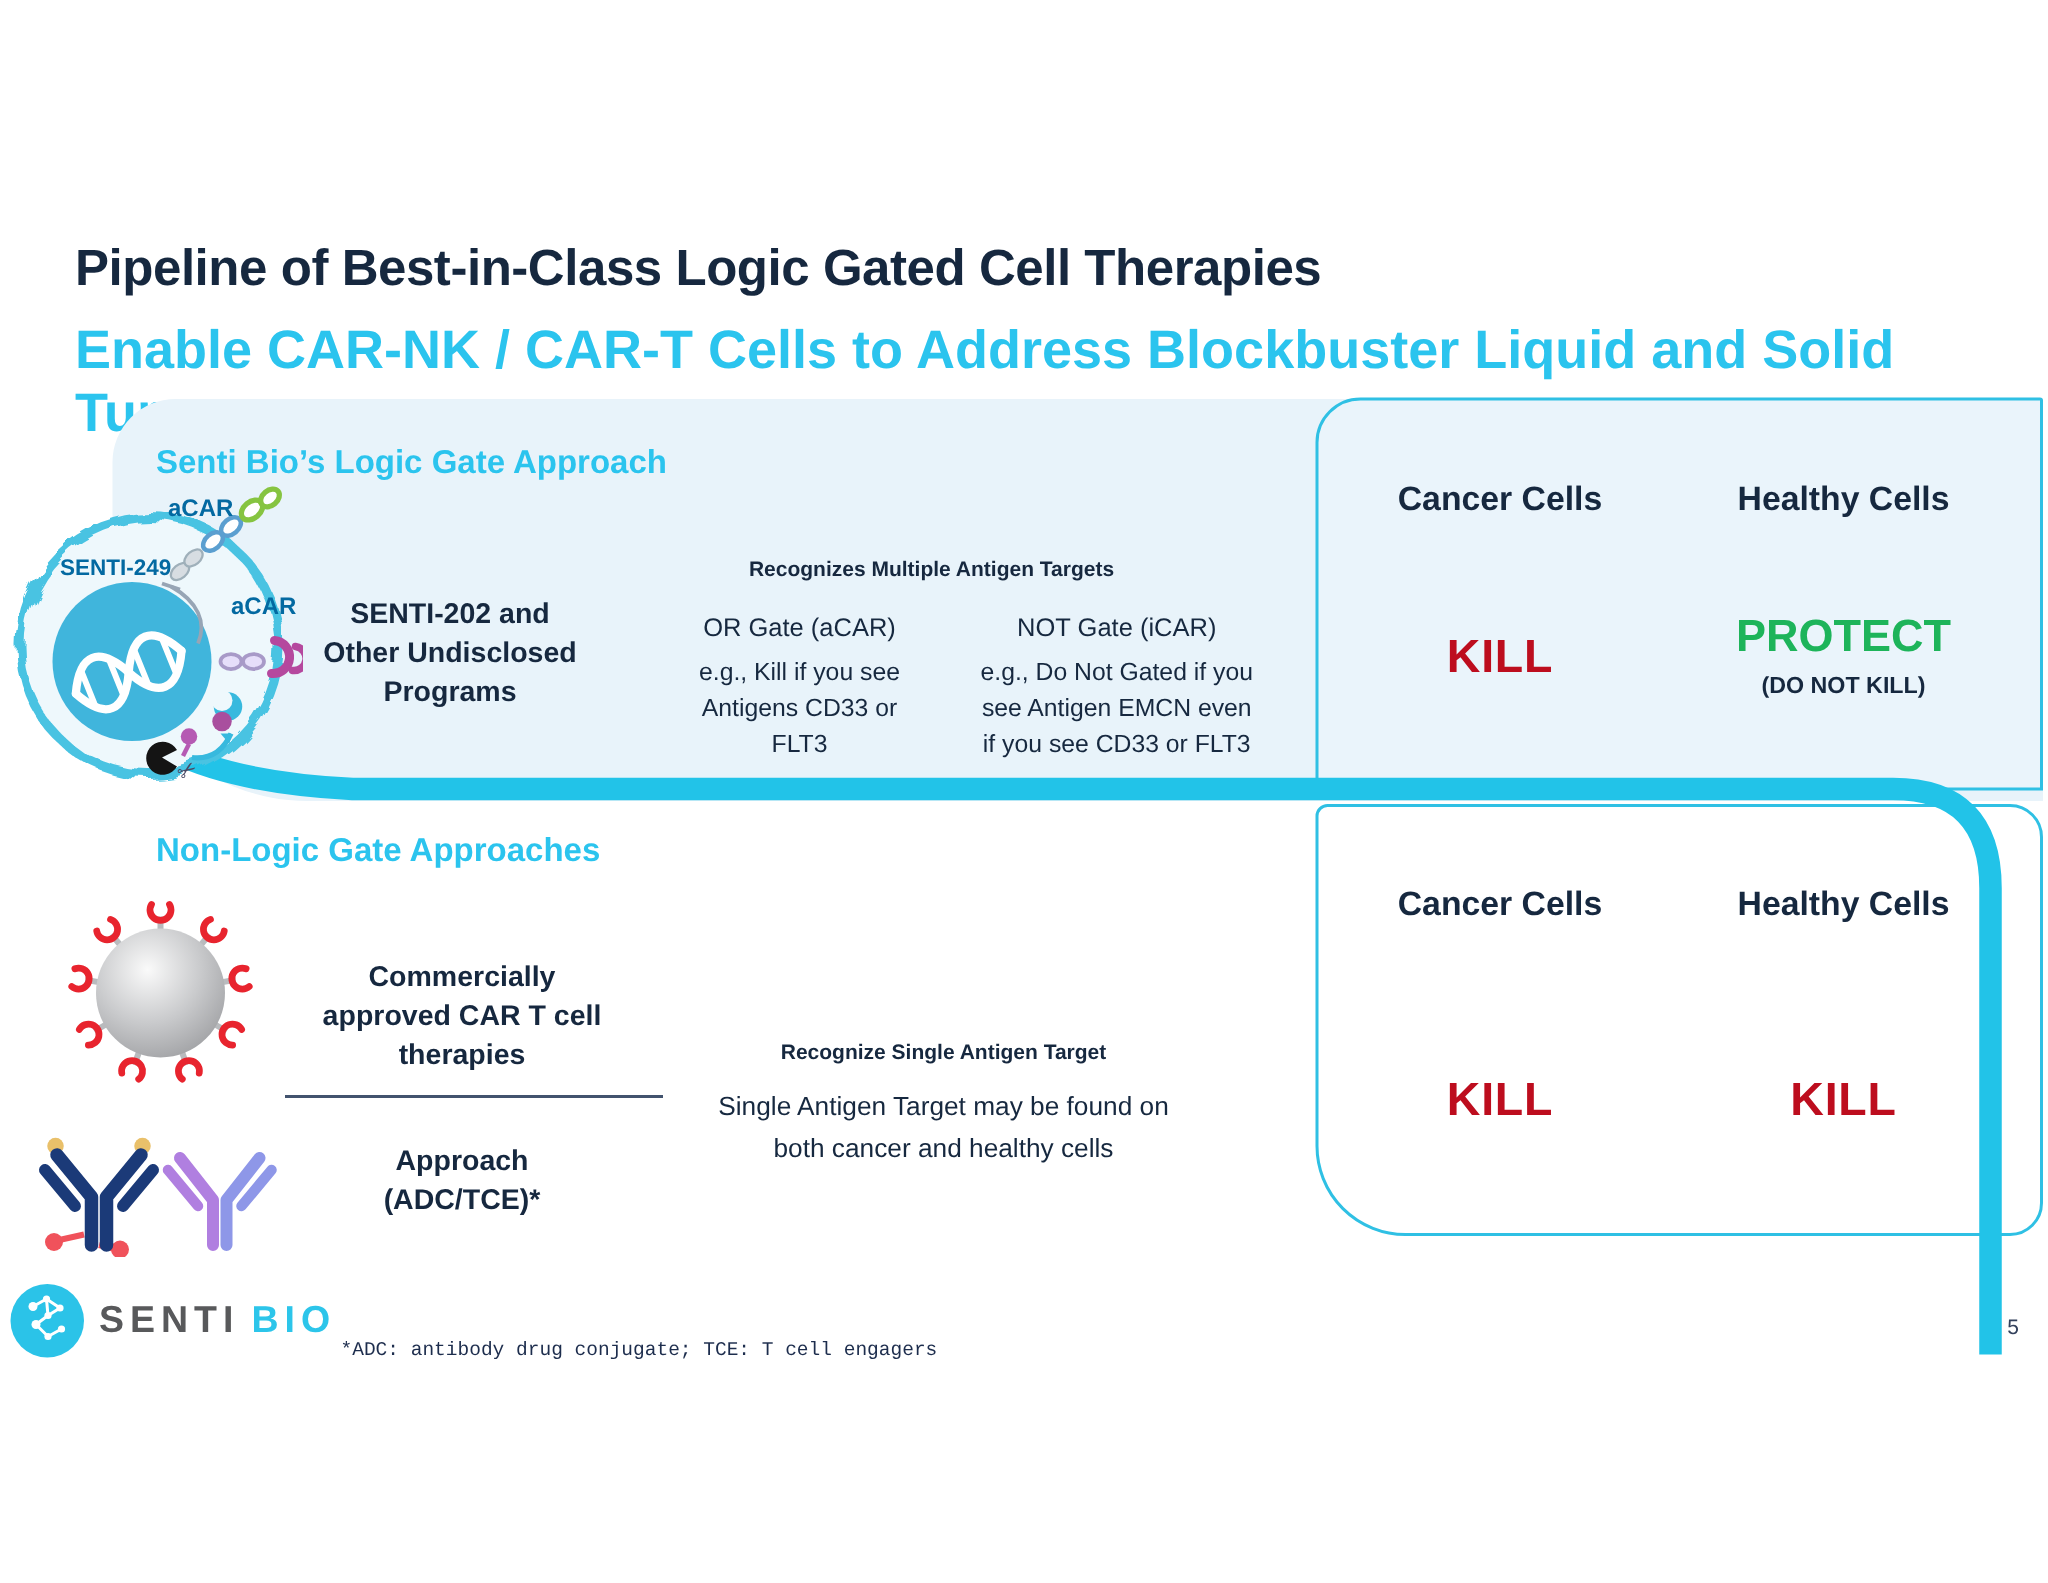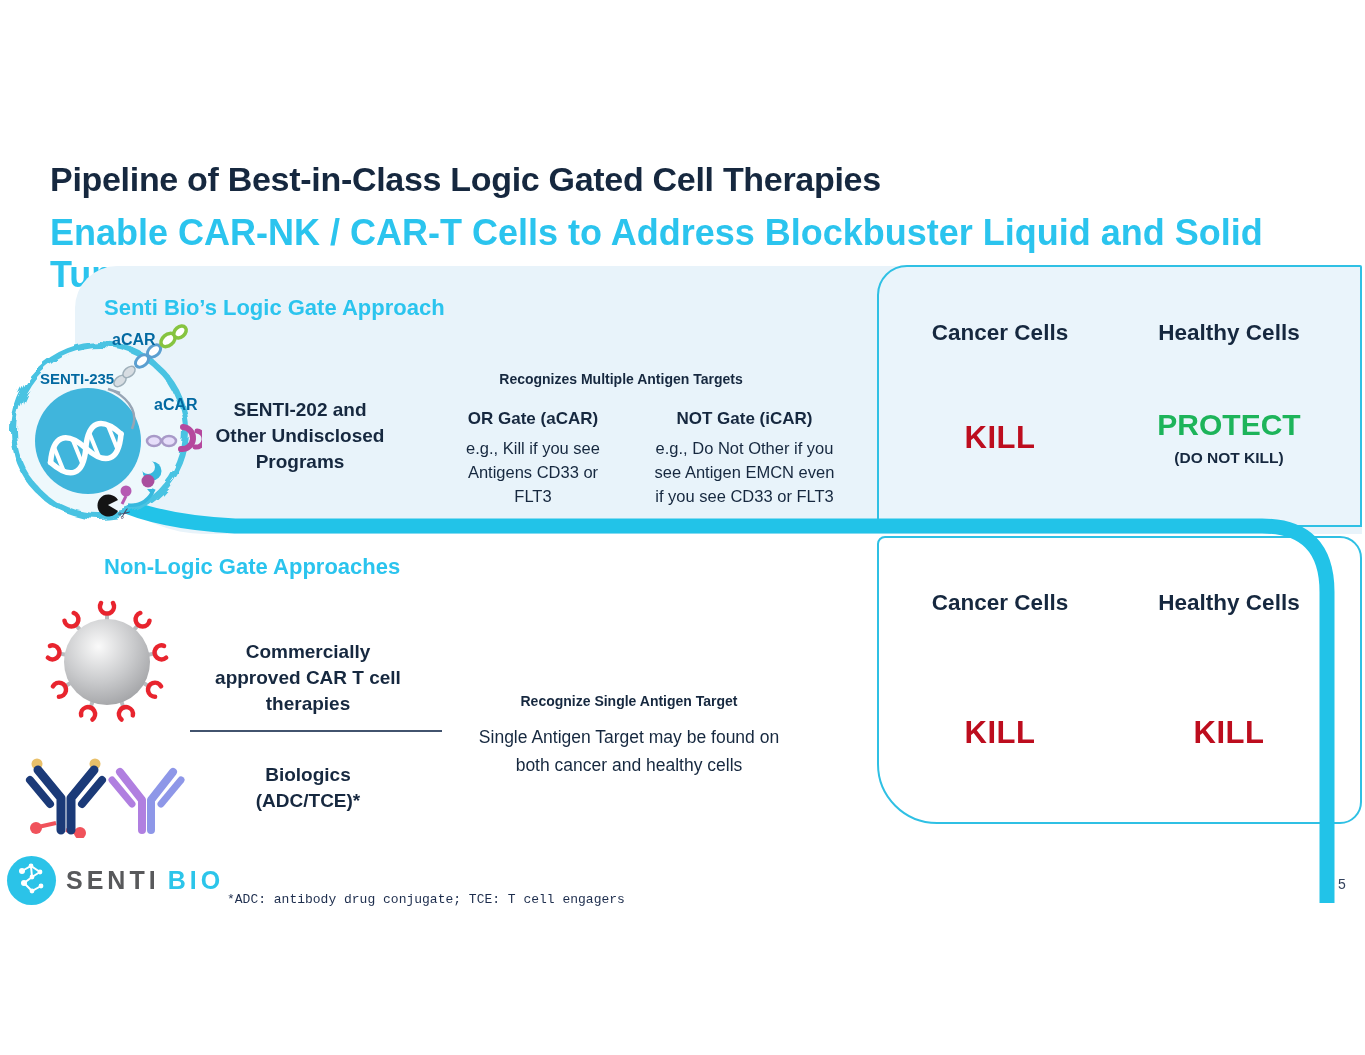--- a/index.html
+++ b/index.html
@@ -15,21 +15,21 @@
           border:2px solid var(--box-border,#2fc0e4);border-radius:30px 2px 0 0;box-sizing:border-box;}
   .bottombox{left:877px;top:536px;width:485px;height:288px;background:#fff;
           border:2px solid var(--box-border,#2fc0e4);border-radius:8px 22px 22px 60px;box-sizing:border-box;}
   .secthead{font-size:22px;font-weight:700;color:var(--cyan,#2bc4ee);}
   .colhead{font-size:22.5px;font-weight:700;color:var(--navy,#16283f);}
   .kill{font-size:31px;font-weight:700;color:var(--kill-red,#bd0d1e);letter-spacing:0.5px;}
   .protect{font-size:30px;font-weight:800;color:var(--protect-green,#1db45a);}
   .protnote{font-size:15.5px;font-weight:700;color:var(--navy,#16283f);}
   .blockhead{font-size:19px;font-weight:700;line-height:26px;}
   .midhead{font-size:14px;font-weight:700;}
-  .gatehead{font-size:17px;font-weight:700;}
+  .gatehead{font-size:17px;font-weight:400;}
   .gatedesc{font-size:16.5px;font-weight:400;line-height:24px;}
   .desc{font-size:17.5px;font-weight:400;line-height:28px;}
   .celllabel{font-size:16px;font-weight:700;color:#0369a1;}
   .footnote{font-size:13px;color:#1d2d4d;font-family:Liberation Mono, monospace;}
   .pagenum{font-size:14px;color:#33415c;}
   .logotext{font-size:25px;font-weight:600;letter-spacing:4px;color:#58595b;}
   .logotext .bio{color:#2cc5ea;margin-left:8px;}
   .hrline{border-top:2px solid #42536e;height:0;}
   svg{display:block;}
 </style>
@@ -110,21 +110,21 @@
       <circle cx="146" cy="158" r="6.5" fill="#a94f9e"></circle>
       <path d="M 126 182 Q 144 184 152 166" fill="none" stroke="#37b9de" stroke-width="3.5"></path>
       <polygon points="152,166 145,166 151,173" fill="#37b9de"></polygon>
       <circle cx="124" cy="168" r="5.5" fill="#b55ab3"></circle>
       <path d="M 124 173 L 120 181" stroke="#b55ab3" stroke-width="3"></path>
       <path d="M 106 182 L 116 177 A 11 11 0 1 0 116 188 Z" fill="#141414"></path>
       <text x="116" y="196" font-size="15" fill="#4a4a66" transform="rotate(-35 122 190)">✂</text>
     </g>
   </svg>
   <div class="abs celllabel" style="left:112px;top:331px;">aCAR</div>
-  <div class="abs celllabel" style="left:40px;top:370px;font-size:15px;">SENTI-235</div>
+  <div class="abs celllabel" style="left:40px;top:370px;font-size:15px;">SENTI-249</div>
   <div class="abs celllabel" style="left:154px;top:396px;">aCAR</div>
 
   <div class="abs ctr blockhead" style="left:202px;top:397px;width:196px;">
     <div>SENTI-202 and</div>
     <div>Other Undisclosed</div>
     <div>Programs</div>
   </div>
 
   <div class="abs ctr midhead" style="left:411px;top:371px;width:420px;">Recognizes Multiple Antigen Targets</div>
 
@@ -133,21 +133,21 @@
     <div class="gatedesc" style="margin-top:7px;">
       <div>e.g., Kill if you see</div>
       <div>Antigens CD33 or</div>
       <div>FLT3</div>
     </div>
   </div>
 
   <div class="abs ctr" style="left:637px;top:409px;width:215px;">
     <div class="gatehead">NOT Gate (iCAR)</div>
     <div class="gatedesc" style="margin-top:7px;">
-      <div>e.g., Do Not Other if you</div>
+      <div>e.g., Do Not Gated if you</div>
       <div>see Antigen EMCN even</div>
       <div>if you see CD33 or FLT3</div>
     </div>
   </div>
 
   <div class="abs secthead" style="left:104px;top:554px;">Non-Logic Gate Approaches</div>
 
   <svg class="abs" style="left:42px;top:597px;" width="130" height="130" viewBox="0 0 130 130">
     <defs>
       <radialGradient id="sph" cx="40%" cy="32%" r="75%">
@@ -218,21 +218,21 @@
     <path d="M 60 58 L 80 34" fill="none" stroke="#1b3a78" stroke-width="8" stroke-linecap="round"></path>
   </svg>
   <svg class="abs" style="left:106px;top:752px;" width="80" height="84" viewBox="0 0 80 84">
     <path d="M 36 78 L 36 48 L 14 20" fill="none" stroke="#b07fe0" stroke-width="8" stroke-linecap="round" stroke-linejoin="round"></path>
     <path d="M 26 52 L 6 28" fill="none" stroke="#b07fe0" stroke-width="7" stroke-linecap="round"></path>
     <path d="M 45 78 L 45 48 L 67 20" fill="none" stroke="#8e97e8" stroke-width="8" stroke-linecap="round" stroke-linejoin="round"></path>
     <path d="M 55 52 L 75 28" fill="none" stroke="#8e97e8" stroke-width="7" stroke-linecap="round"></path>
   </svg>
 
   <div class="abs ctr blockhead" style="left:205px;top:762px;width:206px;">
-    <div>Biologics</div>
+    <div>Approach</div>
     <div>(ADC/TCE)*</div>
   </div>
 
   <div class="abs ctr midhead" style="left:429px;top:693px;width:400px;">Recognize Single Antigen Target</div>
   <div class="abs ctr desc" style="left:414px;top:723px;width:430px;">
     <div>Single Antigen Target may be found on</div>
     <div>both cancer and healthy cells</div>
   </div>
 
   <div class="abs" style="left:7px;top:856px;width:49px;height:49px;border-radius:50%;background:#2bc3e8;">

